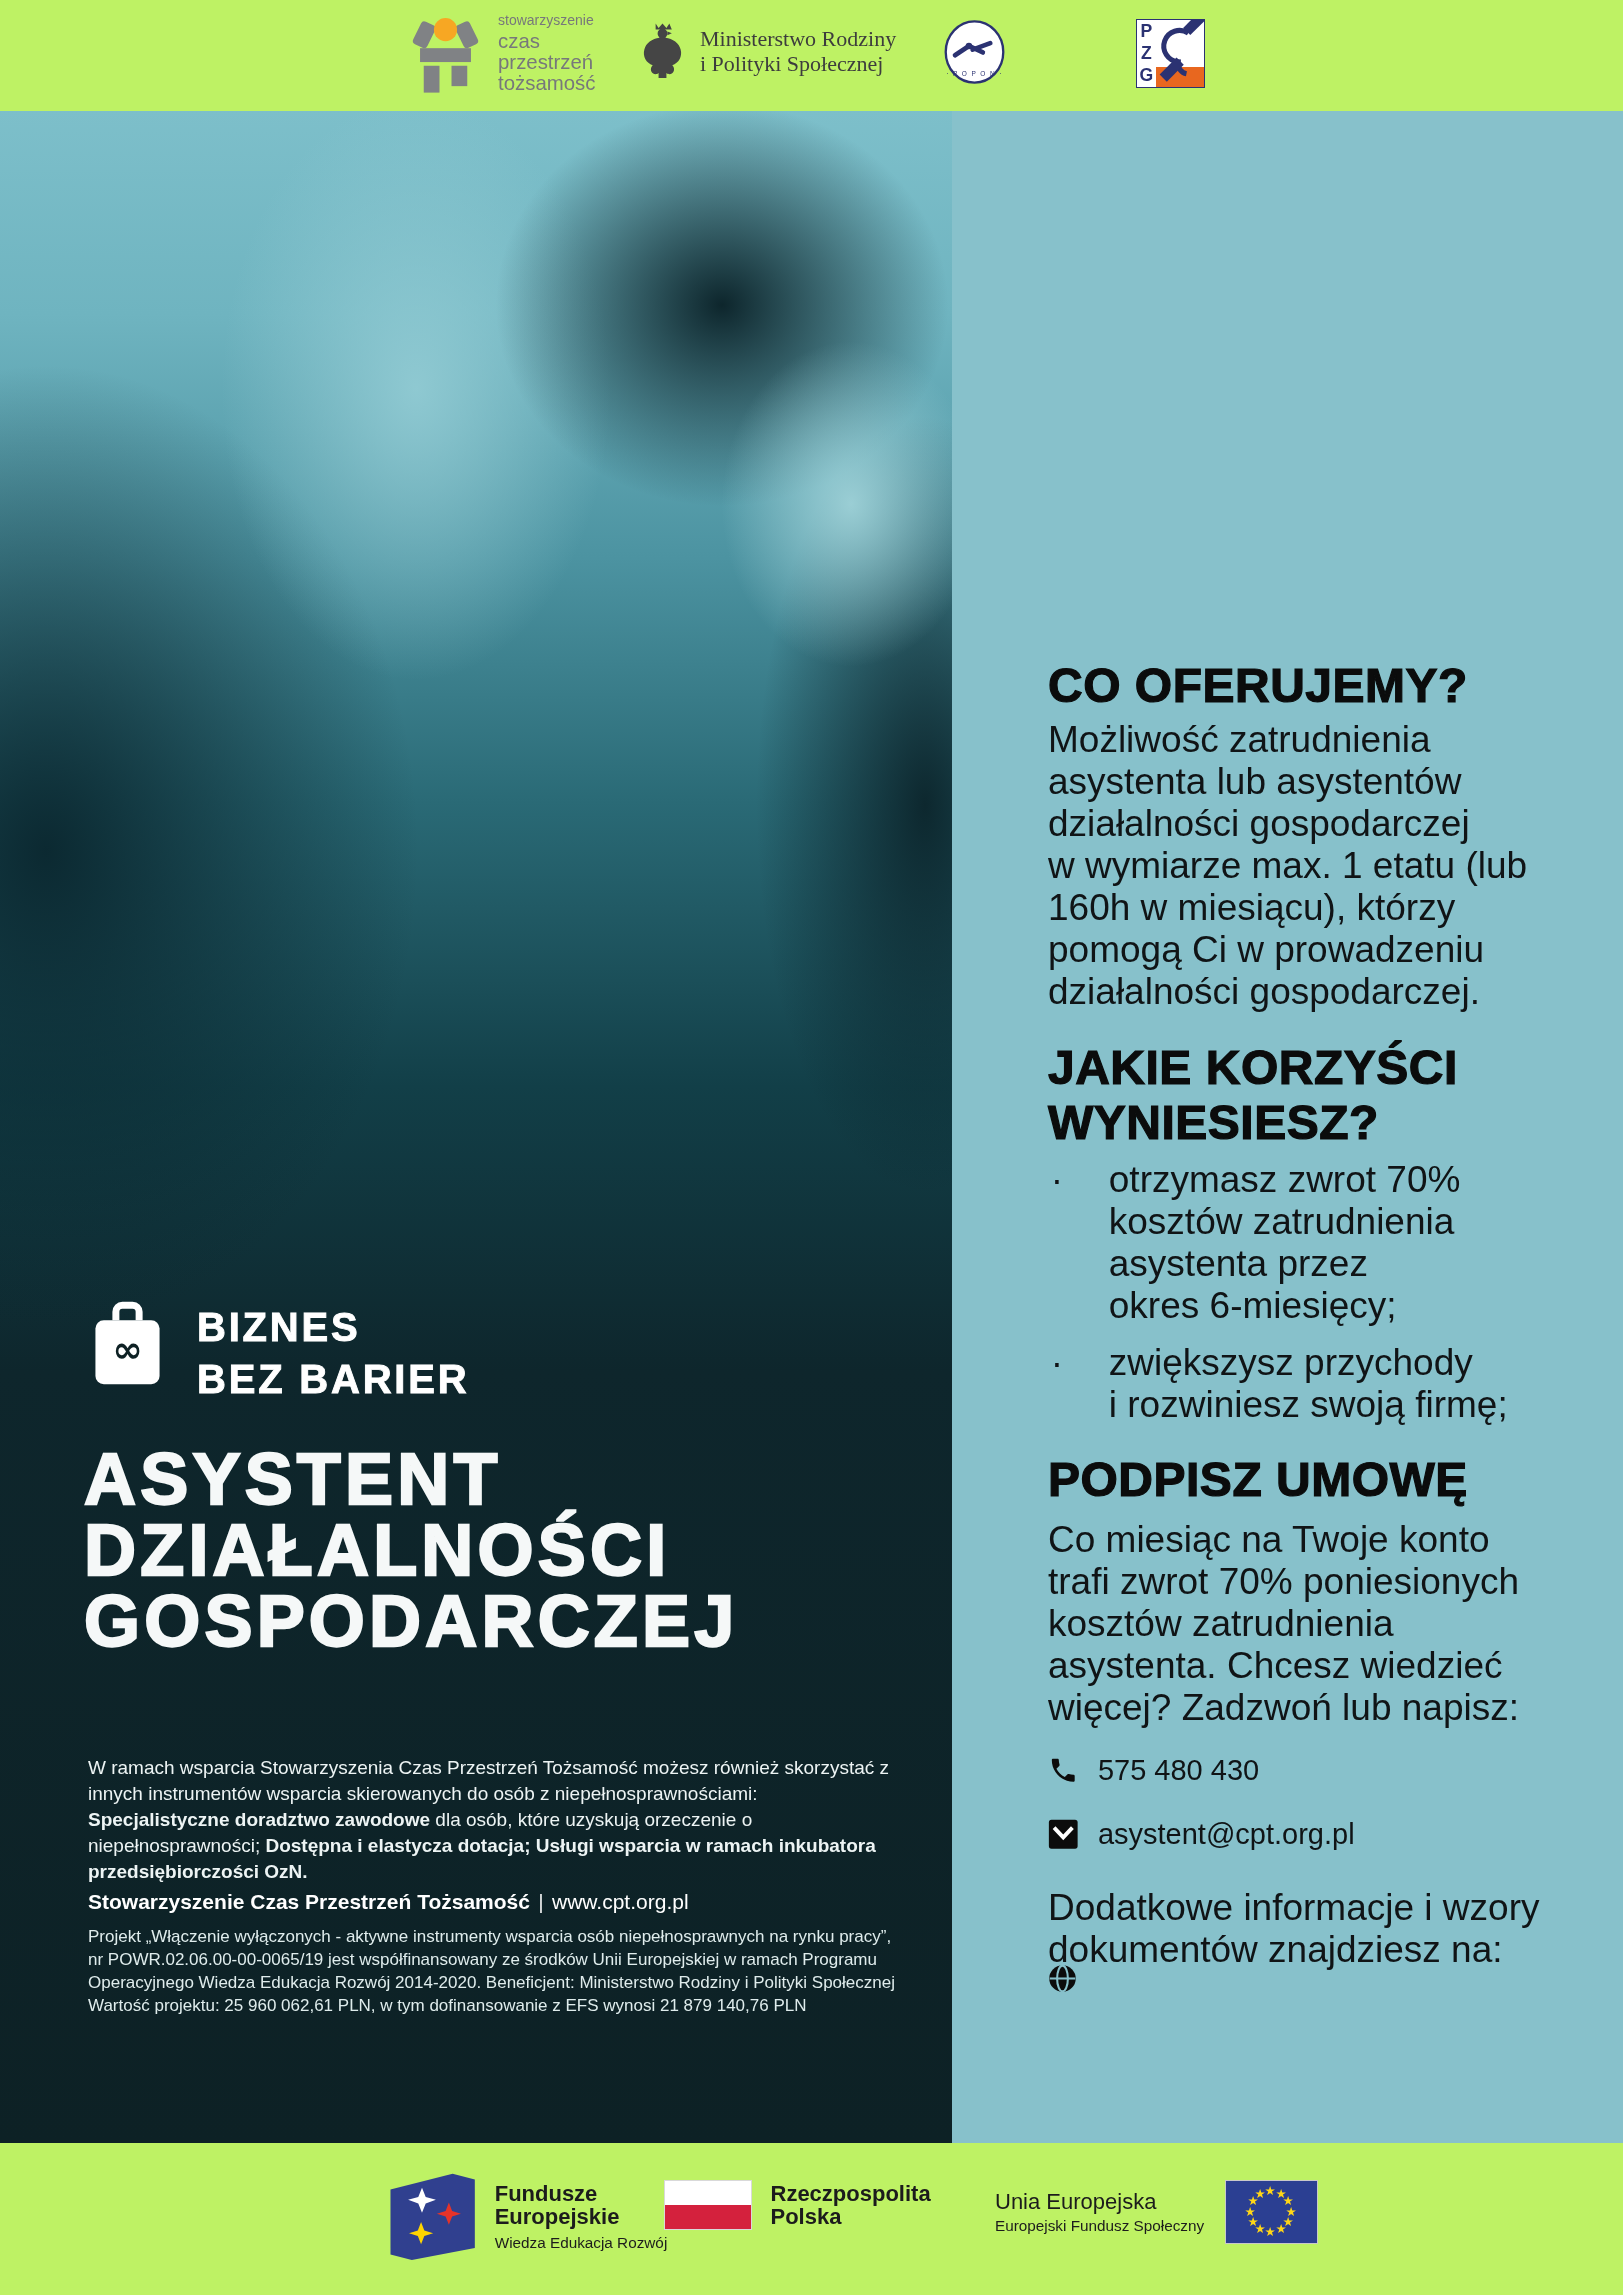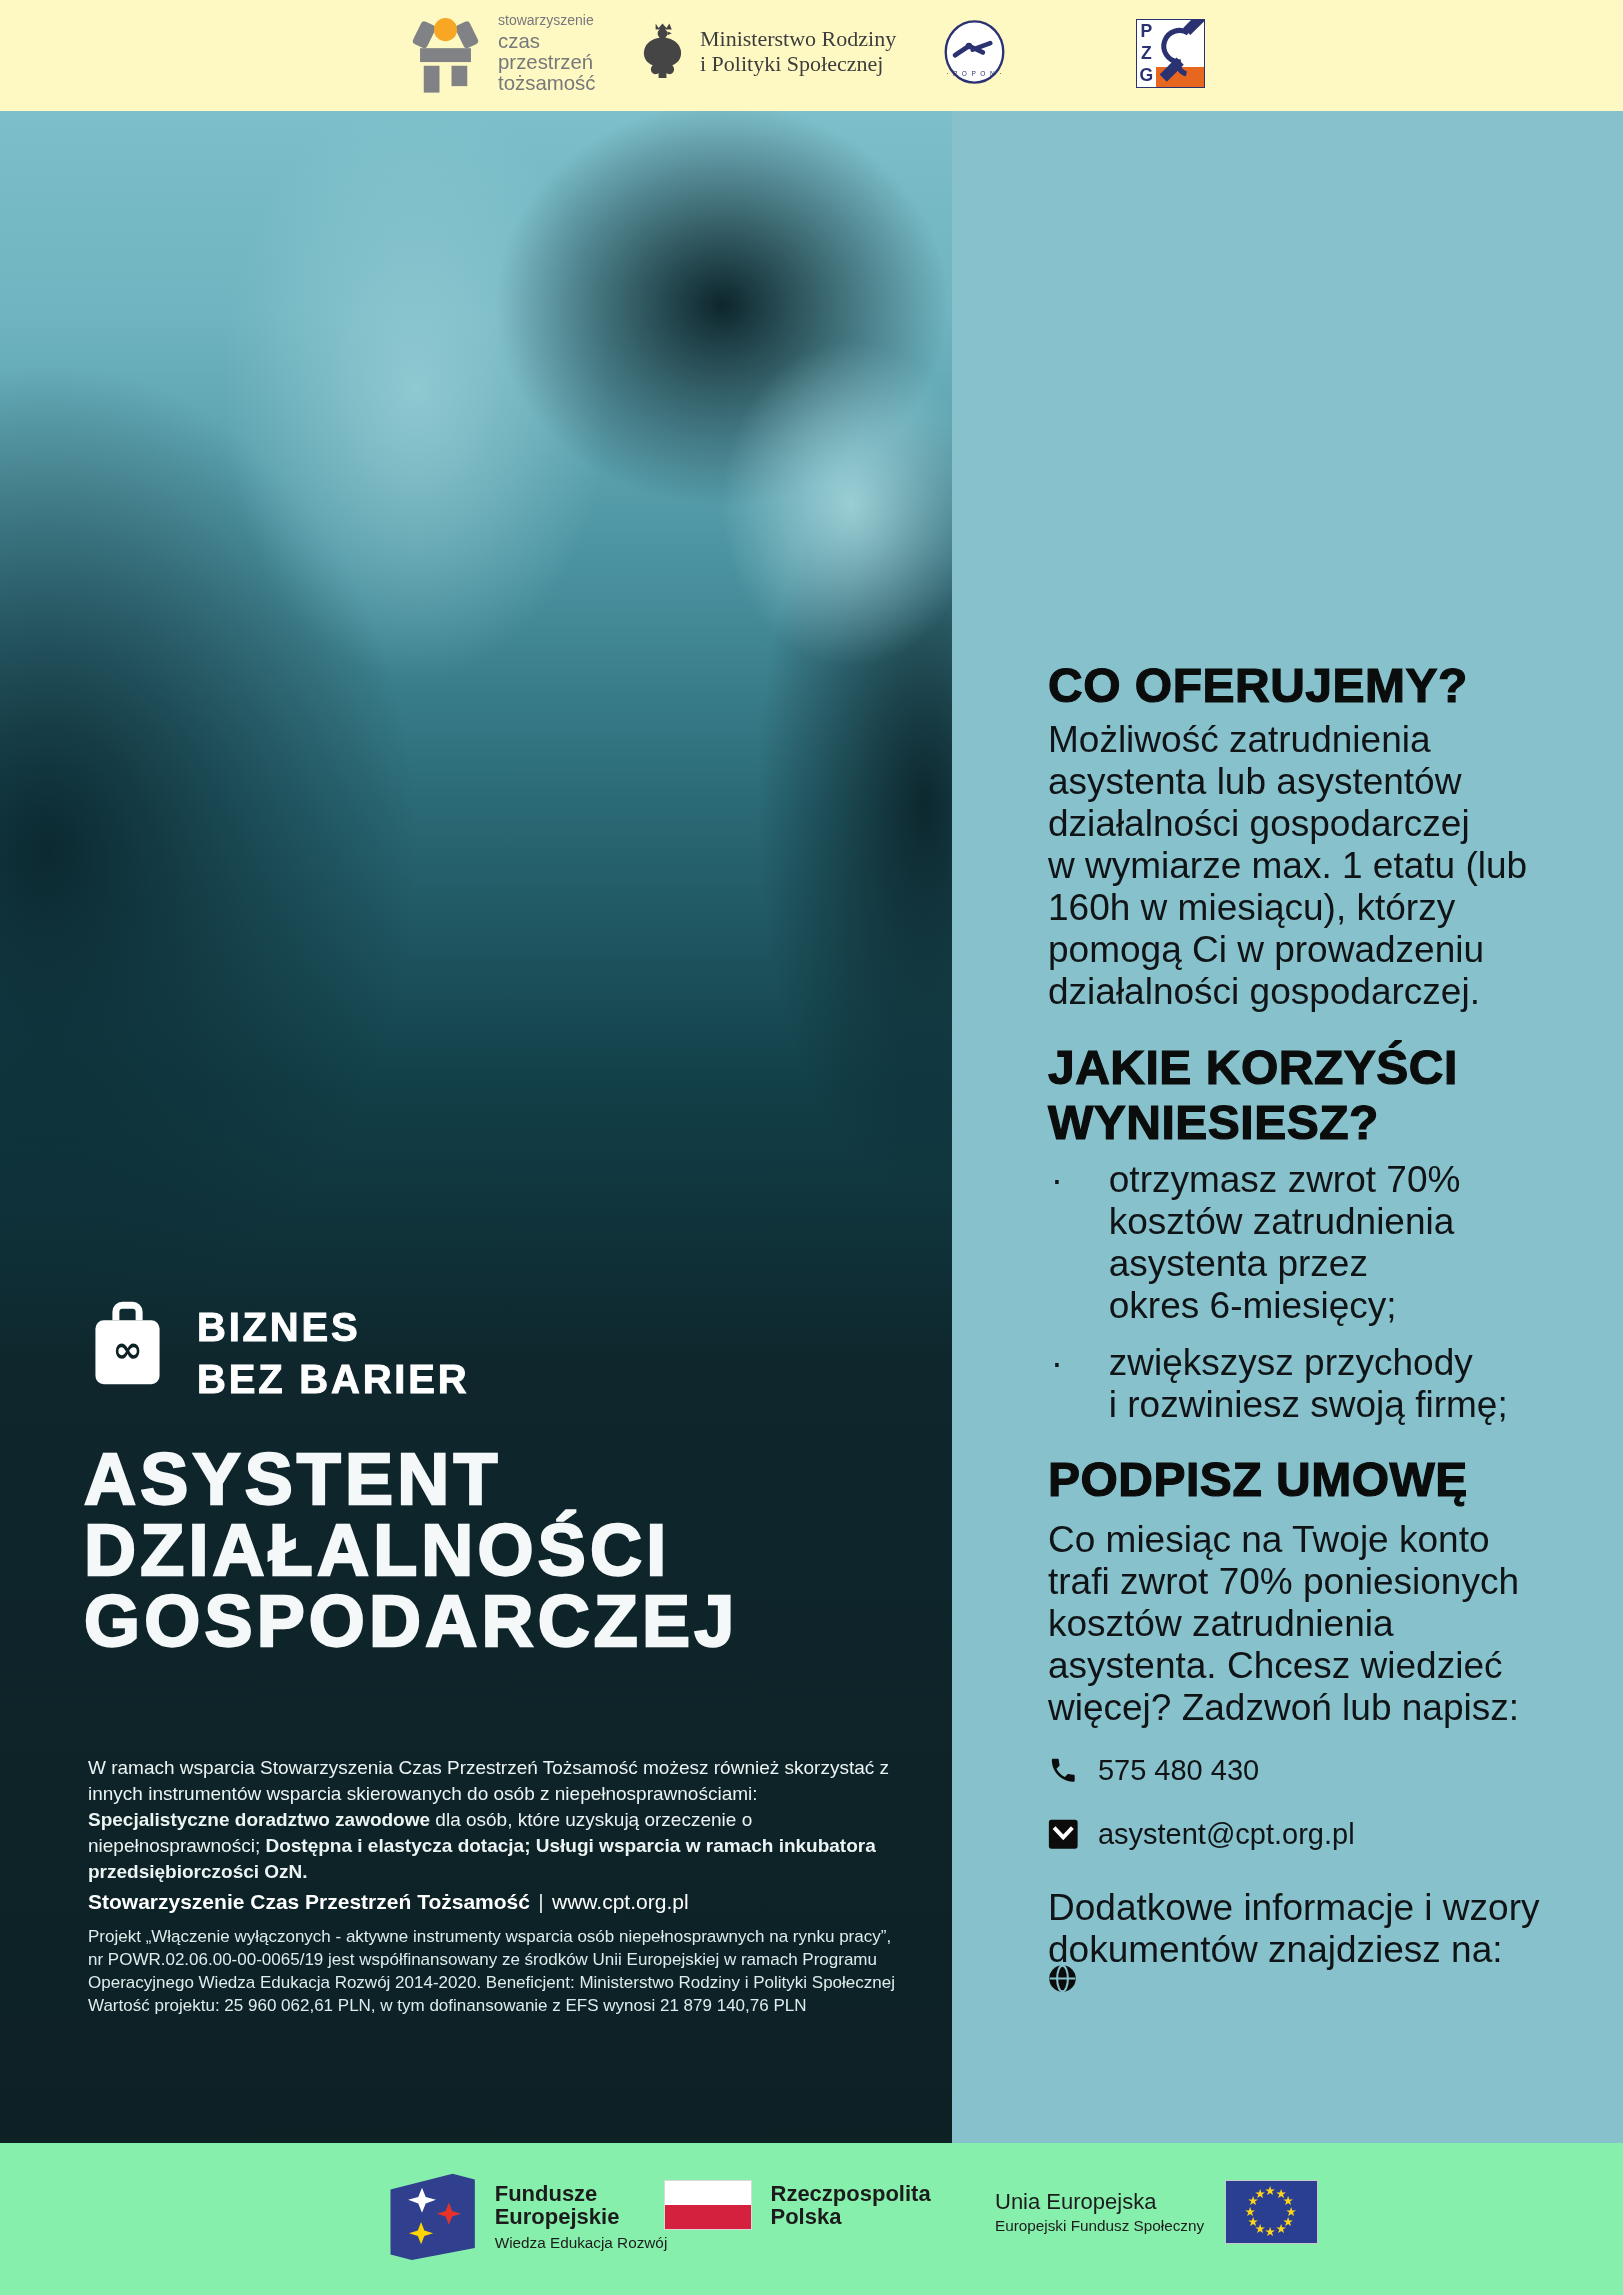--- a/index.html
+++ b/index.html
@@ -1,19 +1,19 @@
 <!DOCTYPE html>
 <html style="font-size:7.4px"><head>
 <meta charset="utf-8">
 <style>
   html,body{margin:0;padding:0;background:#888;}
   .canvas{position:relative;width:1623px;height:2295px;background:#ffffff;overflow:hidden;
           font-family:"Liberation Sans", sans-serif;}
   
-  .topband{position:absolute;left:0;top:0;width:1623px;height:111px;background:#fef9c3;}
+  .topband{position:absolute;left:0;top:0;width:1623px;height:111px;background:#bef264;}
   .logo{position:absolute;display:flex;align-items:center;gap:13px;}
   .cpt-text{color:#77787b;line-height:1.02;}
   .cpt-text .small{font-size:14px;margin-bottom:3.7px;}
   .cpt-text .big{font-size:20.4px;}
   .ministry-text{font-family:"Liberation Serif", serif;color:#3d3d3d;font-size:22px;line-height:25px;white-space:pre-line;}
   .pzg-box{position:relative;width:69px;height:69px;background:#fff;border:1.4px solid #2b3272;box-sizing:border-box;}
   .pzg-left{position:absolute;left:0;top:0;width:18.5px;height:67px;display:flex;flex-direction:column;align-items:center;justify-content:space-around;}
   .pzg-left span{color:#2b3272;font-weight:bold;font-size:17.6px;line-height:17.6px;}
   .pzg-orange{position:absolute;left:18.5px;bottom:0;width:48px;height:20.4px;background:#e8671f;}
   .pzg-ear{position:absolute;left:18.5px;top:0;}
@@ -43,21 +43,21 @@
   .rtext{position:absolute;left:1048px;color:#101416;}
   .body-txt{font-size:37px;line-height:42px;}
   .sec-h{font-weight:bold;color:#0b0c0c;-webkit-text-stroke:1.2px #0b0c0c;font-size:48px;line-height:55px;letter-spacing:0.5px;}
   .bullets{display:flex;flex-direction:column;gap:15px;width:555px;}
   .bullet{display:flex;align-items:flex-start;}
   .bdot{width:58px;font-size:37px;line-height:42px;text-align:left;padding-left:2.8px;}
   .btxt{flex:1;font-size:37px;line-height:42px;}
   .crow{display:flex;align-items:center;gap:19.4px;}
   .ctext{font-size:29px;color:#101416;}
   
-  .botband{position:absolute;left:0;top:2143px;width:1623px;height:152px;background:#86efac;}
+  .botband{position:absolute;left:0;top:2143px;width:1623px;height:152px;background:#bef264;}
   .fe-text{color:#1c1c1c;line-height:1.05;}
   .fe-text .t{font-size:22px;font-weight:bold;white-space:pre-line;}
   .fe-text .s{font-size:15.3px;margin-top:6.5px;}
   .pl-flag{position:relative;width:88px;height:50px;border:0.5px solid #d9d9d9;box-sizing:border-box;}
   .pl-flag .w{position:absolute;left:0;top:0;width:100%;height:50%;background:#fff;}
   .pl-flag .r{position:absolute;left:0;bottom:0;width:100%;height:50%;background:#d4213d;}
   .eu-flag{position:relative;width:91px;height:62px;background:#2b3f92;border:0.5px solid #c9c9c9;}
   .eustar{position:absolute;color:#ffd617;font-size:12.5px;font-family:"DejaVu Sans",sans-serif;line-height:12.5px;}
   .ue-text{text-align:left;color:#1c1c1c;line-height:1.05;}
   .ue-text .t{font-size:22px;font-weight:normal;}

